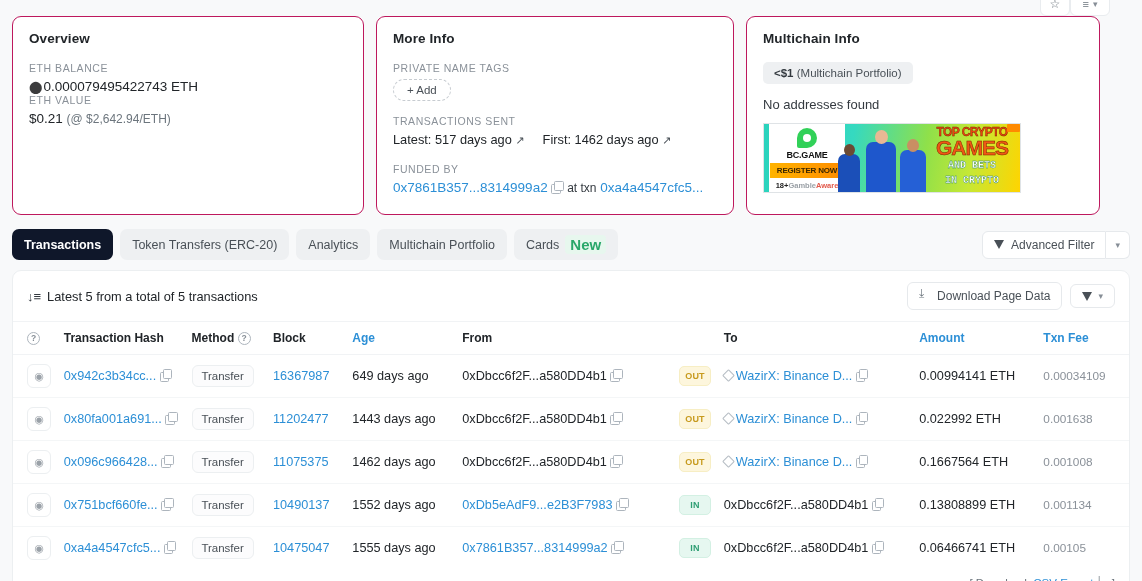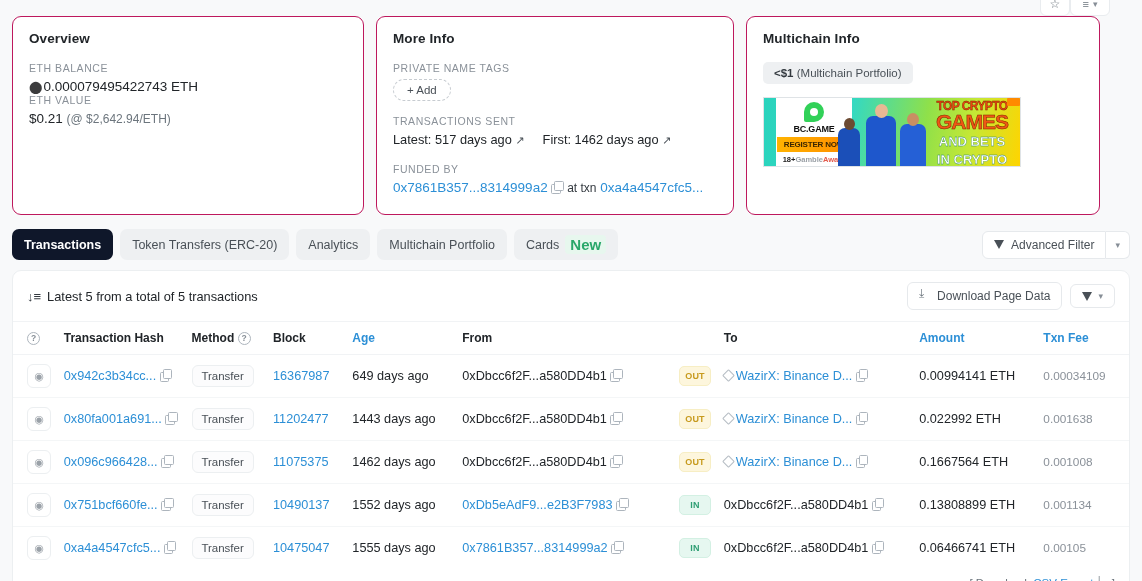--- a/index.html
+++ b/index.html
@@ -81,21 +81,21 @@
   .chip b { font-weight:600; color:#343a40; }
   .noaddr { font-size:13px; color:#343a40; margin-bottom:11px; }
 
   
   .ad {
     width:258px; height:70px; border:1px solid #dfe3e6;
     position:relative; overflow:hidden;
     background:linear-gradient(100deg,#2ad3bd 0%,#35d9c0 34%,#8fe04a 62%,#c6e835 80%,#ffd400 100%);
   }
   .ad-left {
-    position:absolute; left:12px; top:0; width:76px; height:100%;
+    position:absolute; left:5px; top:0; width:76px; height:100%;
     background:#fff; display:flex; flex-direction:column;
     align-items:center; justify-content:flex-start; padding-top:4px;
   }
   .bc-logo {
     width:20px; height:20px; border-radius:50% 50% 50% 10%;
     background:#31d158; position:relative;
   }
   .bc-logo:after{
     content:""; position:absolute; left:6px; top:6px;
     width:8px; height:8px; border-radius:50%; background:#fff;
@@ -124,21 +124,21 @@
     position:absolute; right:2px; top:1px; width:92px; text-align:center;
   }
   .ad-t1 {
     font-size:12px; font-weight:800; color:#e8430f; letter-spacing:-0.6px;
     -webkit-text-stroke:0.4px #7a1f00;
   }
   .ad-t2 {
     font-size:21px; font-weight:800; color:#ef5714; line-height:0.86;
     letter-spacing:-1px; -webkit-text-stroke:0.5px #7a1f00;
   }
-  .ad-t3 { font-size:13px; font-weight:700; color:#fff; line-height:1.18; margin-top:3px;
+  .ad-t3 { font-size:10px; font-weight:700; color:#fff; line-height:1.18; margin-top:3px;font-family:Liberation Mono, monospace;
            -webkit-text-stroke:0.3px #1a7a6a; }
   .ad-badge {
     position:absolute; right:0; top:0; width:13px; height:8px;
     background:#ff8a00; border-radius:1px;
   }
 
   
   .tabrow {
     display:flex; align-items:center;
     padding:14px 12px 10px 12px;
@@ -301,20 +301,21 @@
       <a class="addr-link">0xa4a4547cfc5...</a>
     </div>
   </div>
 
   <div class="card multichain">
     <div class="card-title">Multichain Info</div>
     <div class="chip">
       <b>&lt;$1</b>
       <span>(Multichain Portfolio)</span>
     </div>
+    <div class="noaddr">No addresses found</div>
 
     <div class="ad">
       <div class="ad-left">
         <div class="bc-logo"></div>
         <div class="bc-name">BC.GAME</div>
         <div class="bc-reg">REGISTER NOW</div>
         <div class="bc-18">
           <span>18+</span><i>Gamble</i><u>Aware</u>
         </div>
       </div>

